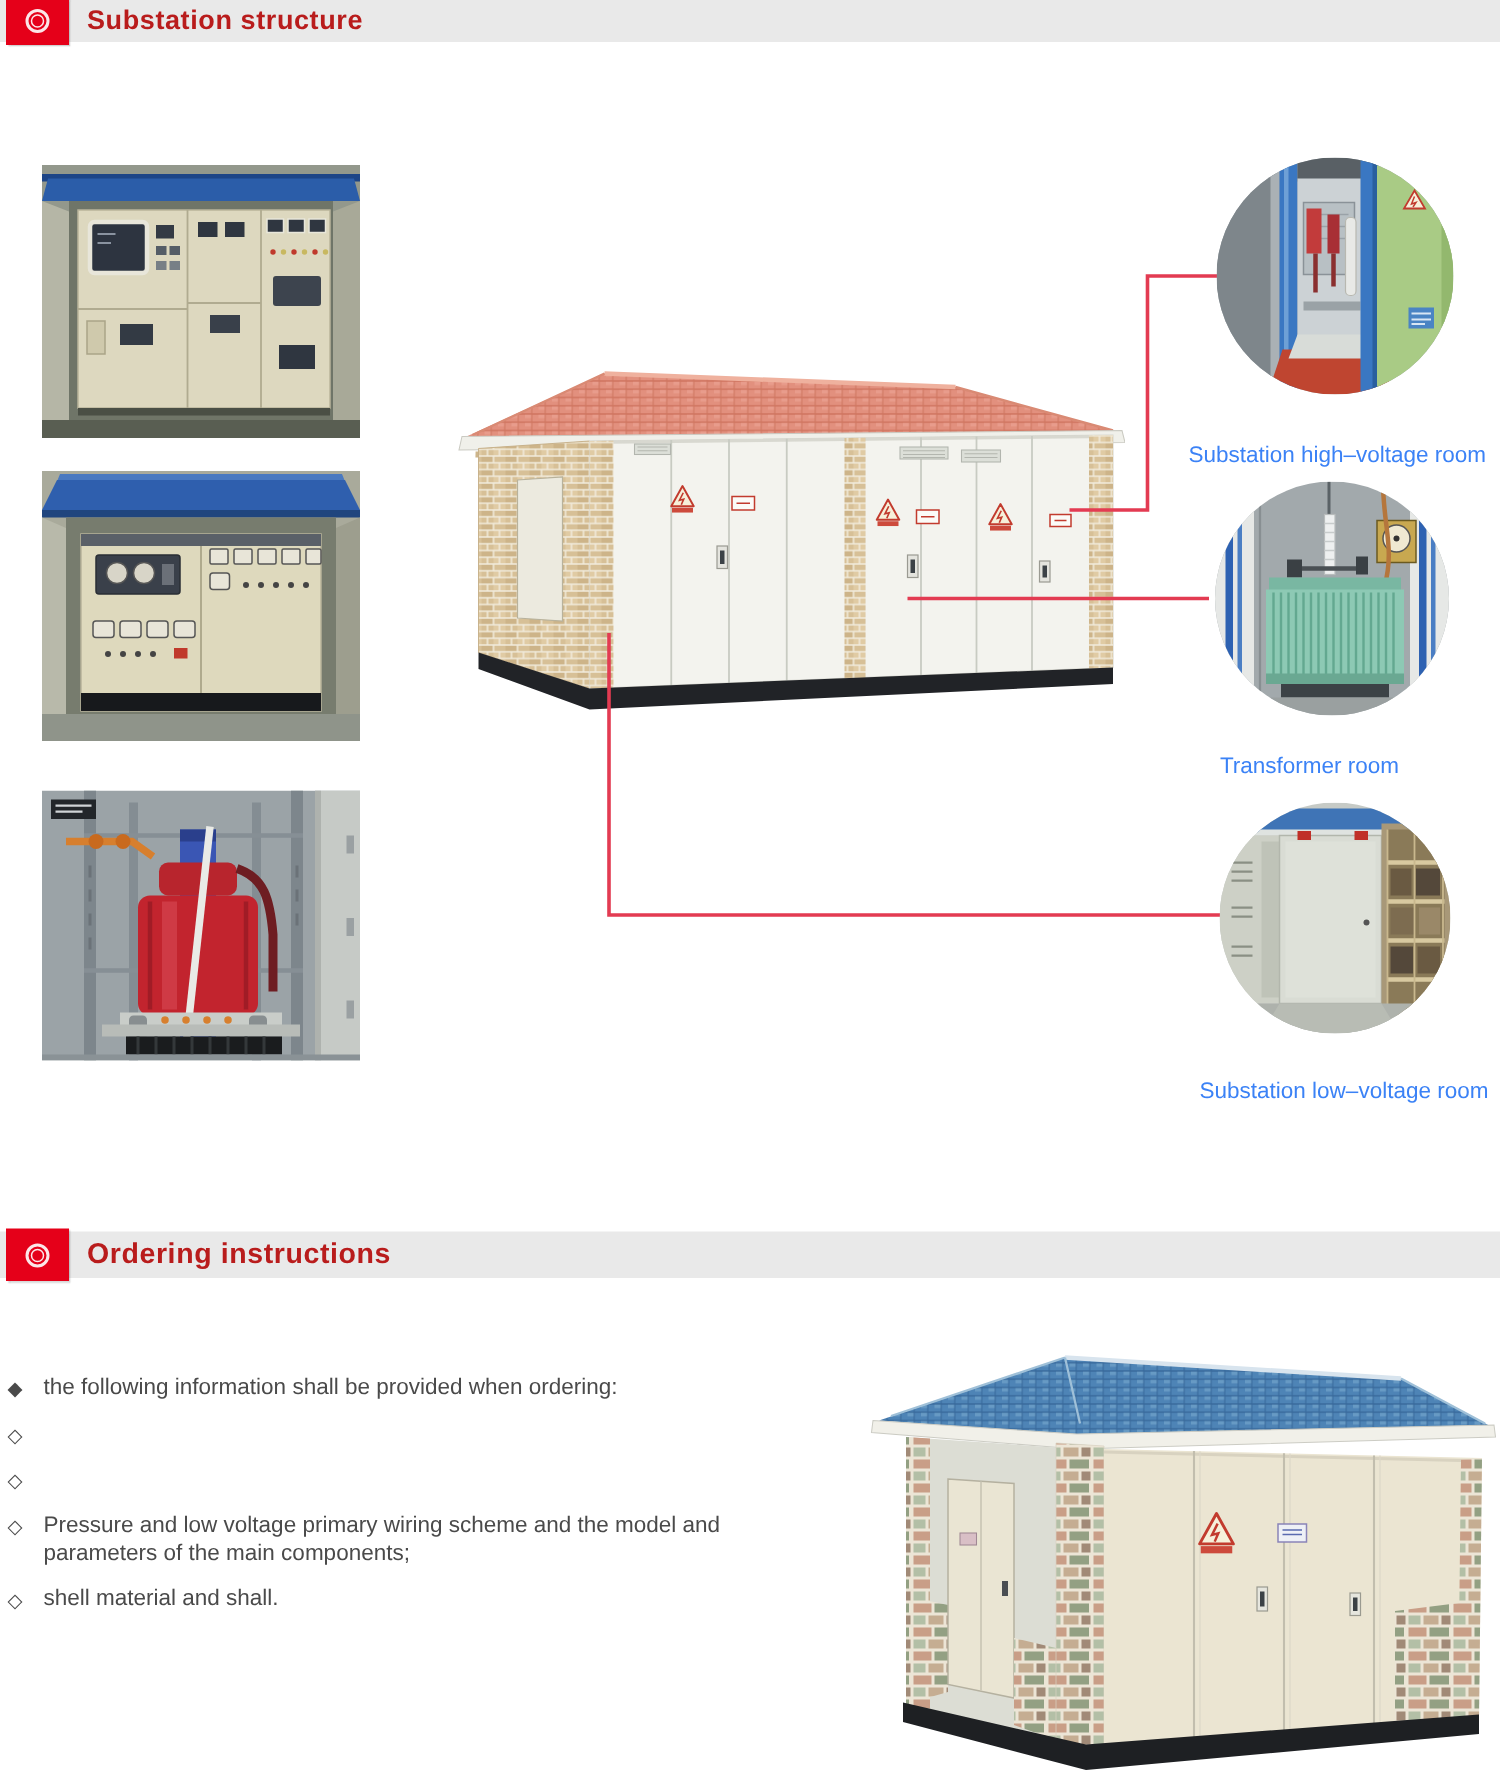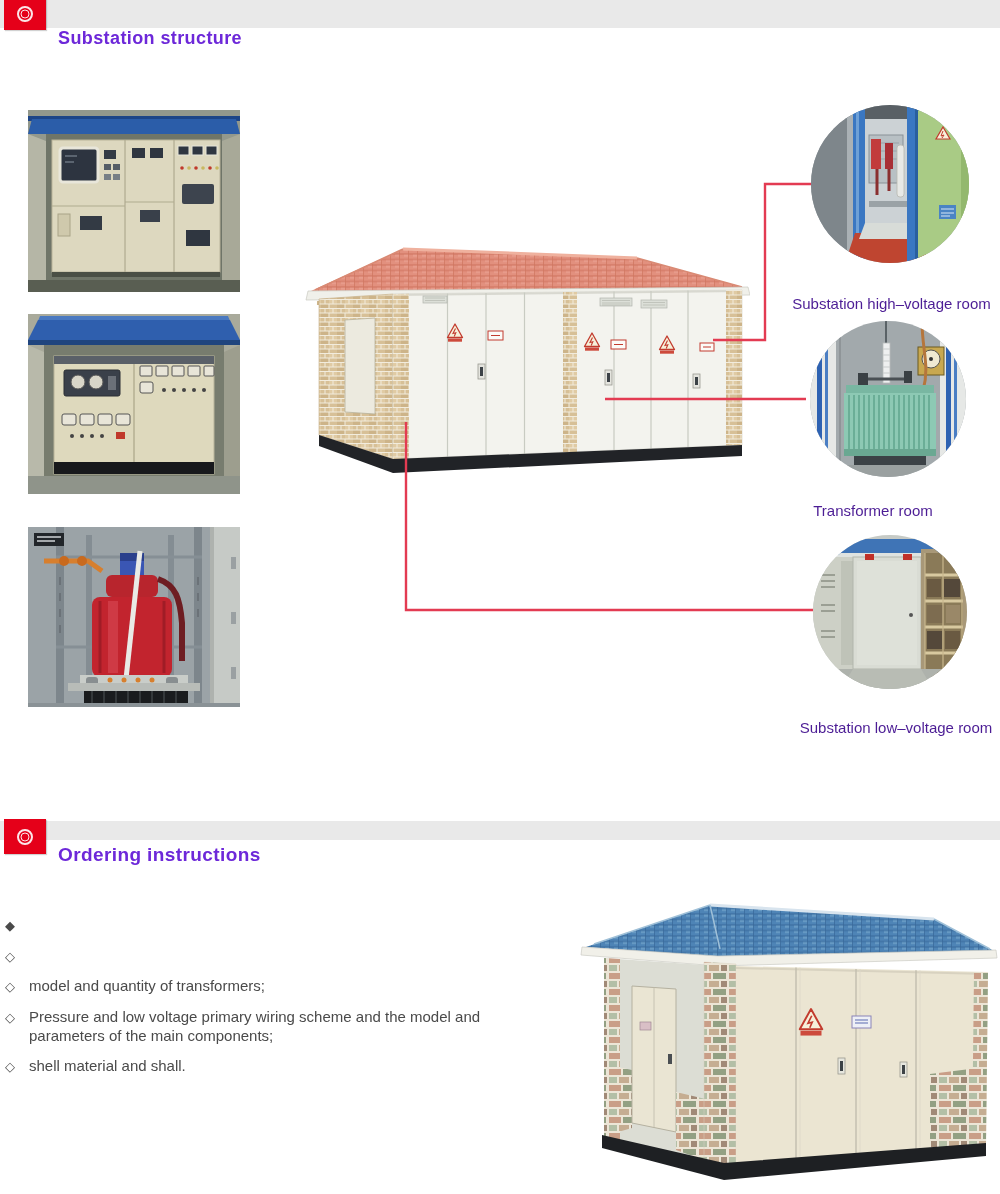--- a/index.html
+++ b/index.html
@@ -8,25 +8,25 @@
   #page { position:relative; width:1000px; height:1194px; background:#fff; overflow:hidden; }
 
   .header-bar { position:absolute; left:0; width:1000px; height:28px; background:#e9e9e9; }
   .header-chip { position:absolute; left:4px; top:-2px; width:42px; height:32px; background:#e50019;
                  box-shadow:1px 1px 1px rgba(0,0,0,.18); }
   .rings { position:absolute; left:50%; top:50%; transform:translate(-50%,-50%);
            width:16px; height:16px; border:2px solid #ffffff; border-radius:50%; opacity:.9; }
   .rings::after { content:""; position:absolute; left:50%; top:50%; transform:translate(-50%,-50%);
                   width:7px; height:7px; border:1.5px solid #ffffff; border-radius:50%; }
   .header-title { position:absolute; left:58px; top:50%; transform:translateY(-50%);
-                  font-size:18px; font-weight:bold; color:#6d28d9; letter-spacing:.4px; white-space:nowrap;margin-top:24px; }
+                  font-size:18px; font-weight:bold; color:#b91c1c; letter-spacing:.4px; white-space:nowrap; }
 
   .photo { position:absolute; }
   .callout-circle { position:absolute; border-radius:50%; overflow:hidden; }
-  .callout-label { position:absolute; font-size:15px; color:#4c1d95; text-align:center; white-space:nowrap; }
+  .callout-label { position:absolute; font-size:15px; color:#3b82f6; text-align:center; white-space:nowrap; }
 
   .overlay { position:absolute; left:0; top:0; pointer-events:none; }
 
   .olist { position:absolute; left:5px; top:915px; width:560px; }
   .olist .item { display:flex; margin-bottom:10px; font-size:15px; color:#4a4a4a; line-height:19.5px; }
   .olist .bullet { flex:0 0 24px; width:24px; font-size:13px; padding-top:1px; color:#4a4a4a; }
   .olist .itext { max-width:512px; }
 </style>
 </head>
 <body>
@@ -319,37 +319,37 @@
       <rect x="133" y="70" width="14" height="18" fill="#9a8868"></rect>
       <rect x="114" y="96" width="15" height="18" fill="#54483a"></rect>
       <rect x="132" y="96" width="15" height="18" fill="#6a5a42"></rect>
       <path d="M112,18v120 M130,18v120 M149,18v120" stroke="#c9b88e" stroke-width="1.2"></path>
       <rect x="0" y="134" width="154" height="20" fill="#aeb2ac"></rect>
       <polygon points="40,134 108,134 120,154 28,154" fill="#b8bcb4"></polygon>
     </svg>
   </div>
   <div class="callout-label" style="left:786px; top:719px; width:220px;">Substation low–voltage room</div>
 
-  <div class="header-bar" style="top:821px; height:19px;">
+  <div class="header-bar" style="top:821px; height:31px;">
     <div class="header-chip" style="height:35px;">
       <span class="rings"></span>
     </div>
     <span class="header-title" style="font-size:19px;">Ordering instructions</span>
   </div>
 
   <div class="olist">
     <div class="item">
       <span class="bullet">◆</span>
+      <span class="itext">the following information shall be provided when ordering:</span>
     </div>
     <div class="item">
       <span class="bullet">◇</span>
     </div>
     <div class="item">
       <span class="bullet">◇</span>
-      <span class="itext">model and quantity of transformers;</span>
     </div>
     <div class="item">
       <span class="bullet">◇</span>
       <span class="itext">Pressure and low voltage primary wiring scheme and the model and parameters of the main components;</span>
     </div>
     <div class="item">
       <span class="bullet">◇</span>
       <span class="itext">shell material and shall.</span>
     </div>
   </div>

